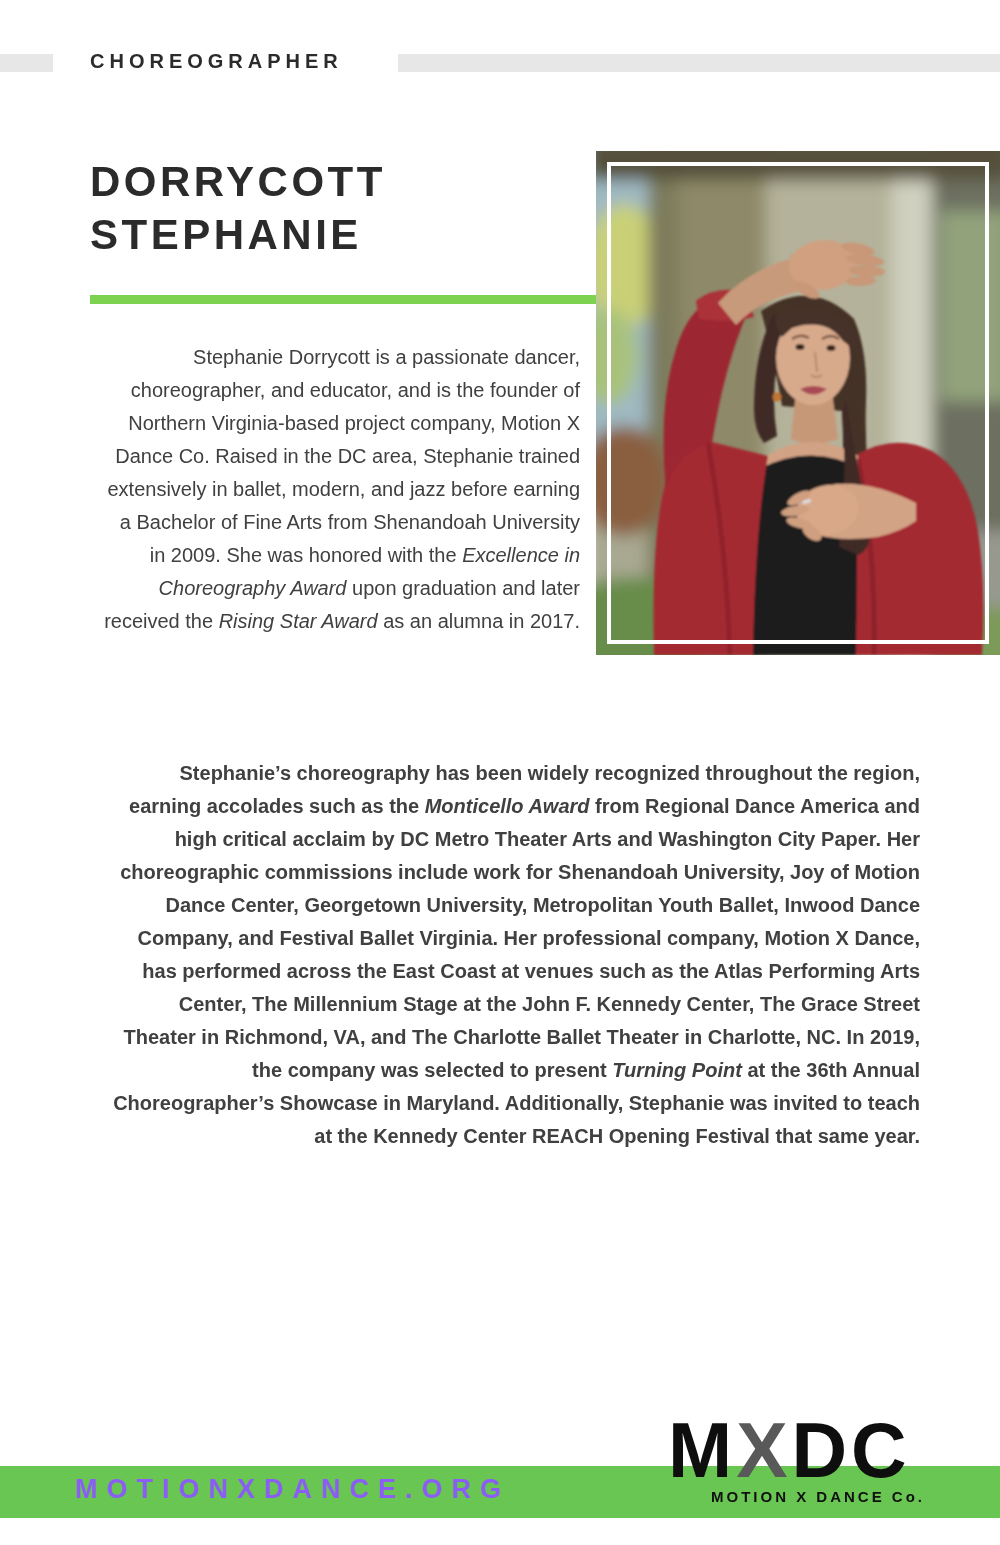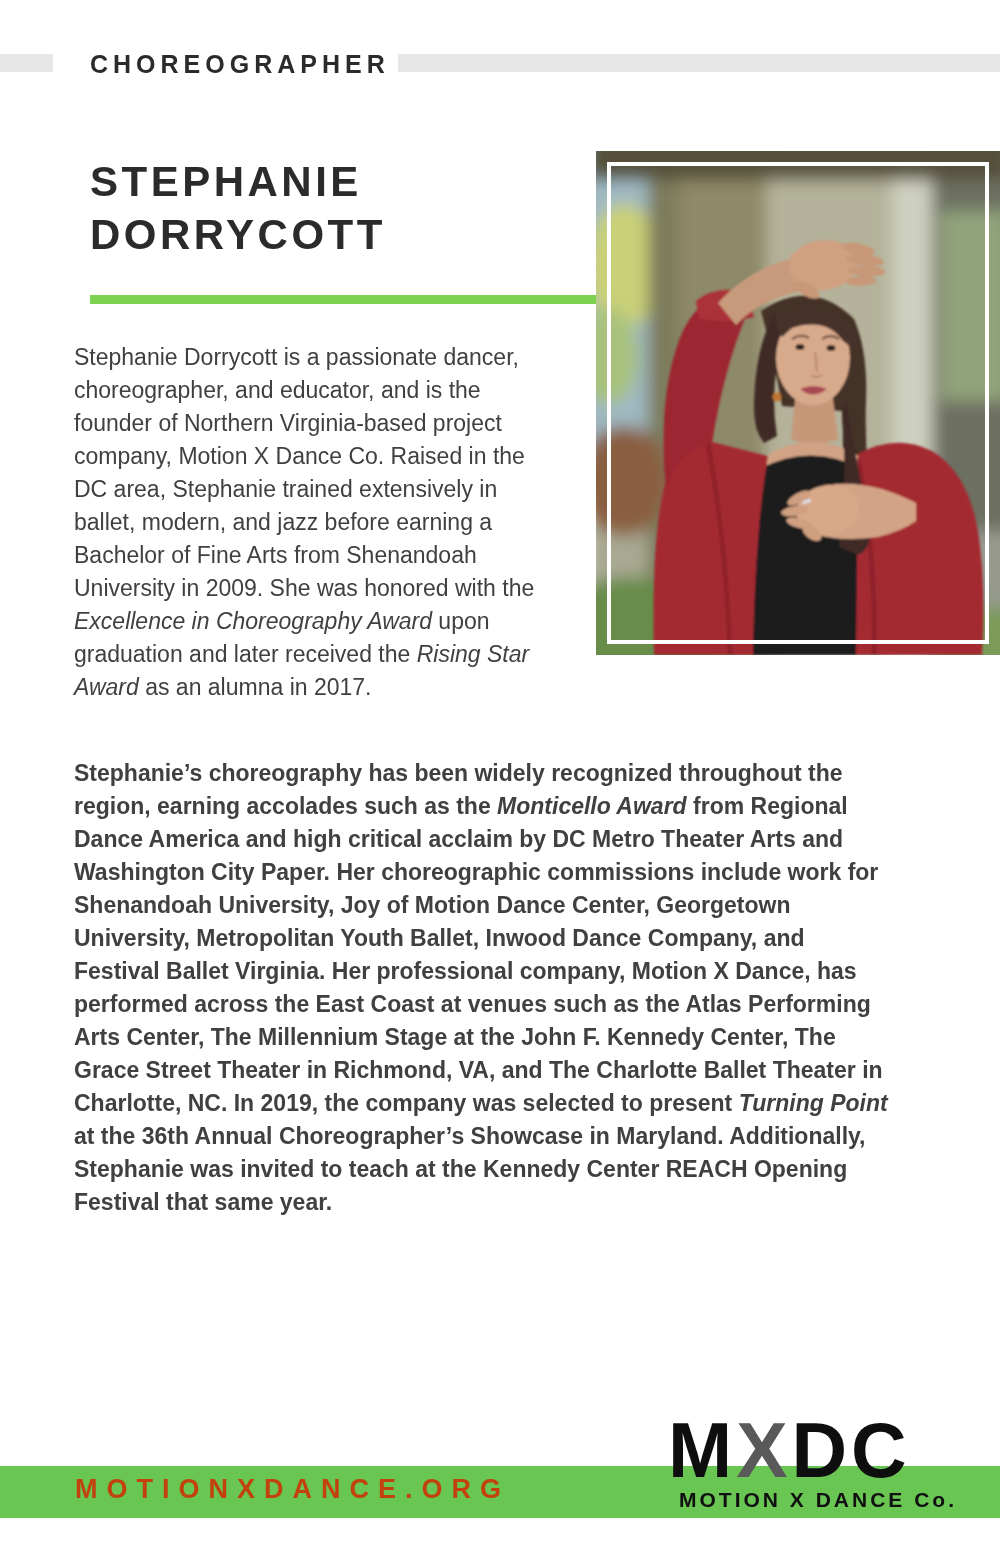--- a/index.html
+++ b/index.html
@@ -7,65 +7,65 @@
     position:relative;width:1000px;height:1545px;margin:0 auto;
     background:#ffffff;overflow:hidden;
     font-family:"Liberation Sans", sans-serif;
   }
   
   .hbar{position:absolute;background:var(--graybar,#e7e7e7);height:18px;top:54px;}
   .hbar.left{left:0;width:53px;}
   .hbar.right{left:398px;right:0;}
   .header-label{
     position:absolute;left:90px;top:50px;
-    font-size:25px;font-weight:700;letter-spacing:5px;color:var(--dark,#2b2b2b);
+    font-size:20px;font-weight:700;letter-spacing:5px;color:var(--dark,#2b2b2b);
   }
   
   .title{
     position:absolute;left:90px;top:155px;
     font-size:42px;font-weight:700;letter-spacing:3.5px;line-height:53px;
     color:var(--dark,#2b2b2b);
   }
   .green-rule{position:absolute;left:90px;top:295px;width:507px;height:9px;background:var(--green_line,#79ce52);}
   
   .photo{position:absolute;left:596px;top:151px;width:404px;height:504px;overflow:hidden;}
   .photo svg{display:block;}
   
-  .para{position:absolute;left:74px;color:var(--body,#404040);font-size:23px;line-height:33px;}
+  .para{position:absolute;left:102px;color:var(--body,#404040);font-size:20px;line-height:33px;text-align:right;}
   .p1{top:341px;width:478px;}
   .p2{top:757px;width:818px;font-weight:bold;}
   .p3{top:1243px;width:818px;}
   
   .footer-bar{position:absolute;left:0;top:1466px;width:1000px;height:52px;background:var(--green,#69c653);}
   .footer-url{
-    position:absolute;left:75px;top:1474px;color:#c2410c;
+    position:absolute;left:75px;top:1474px;color:#8b5cf6;
     font-size:27px;font-weight:700;letter-spacing:9px;text-decoration:none;
   }
   .logo-word{
     position:absolute;left:668px;top:1412px;width:300px;text-align:left;
     font-size:77px;font-weight:700;line-height:1;letter-spacing:4px;color:#0e0e0e;white-space:nowrap;
   }
   .logo-word .x{color:var(--logoxgray,#595959);}
   .logo-sub{
     position:absolute;left:668px;top:1488px;width:300px;text-align:center;
-    font-size:21px;font-weight:700;letter-spacing:3px;color:#101010;white-space:nowrap;
+    font-size:15px;font-weight:700;letter-spacing:3px;color:#101010;white-space:nowrap;
   }
 </style>
 </head>
 <body>
 
 <div class="page">
 
   <div class="hbar left"></div>
   <div class="header-label">CHOREOGRAPHER</div>
   <div class="hbar right"></div>
 
   <div class="title">
+    <div>DORRYCOTT</div>
     <div>STEPHANIE</div>
-    <div>DORRYCOTT</div>
   </div>
   <div class="green-rule"></div>
 
   <div class="photo">
     <svg width="404" height="504" viewBox="0 0 404 504" xmlns="http://www.w3.org/2000/svg">
       <defs>
         <filter id="b8" x="-20%" y="-20%" width="140%" height="140%">
             <feGaussianBlur stdDeviation="8"></feGaussianBlur>
           </filter>
         <filter id="b1" x="-20%" y="-20%" width="140%" height="140%">

